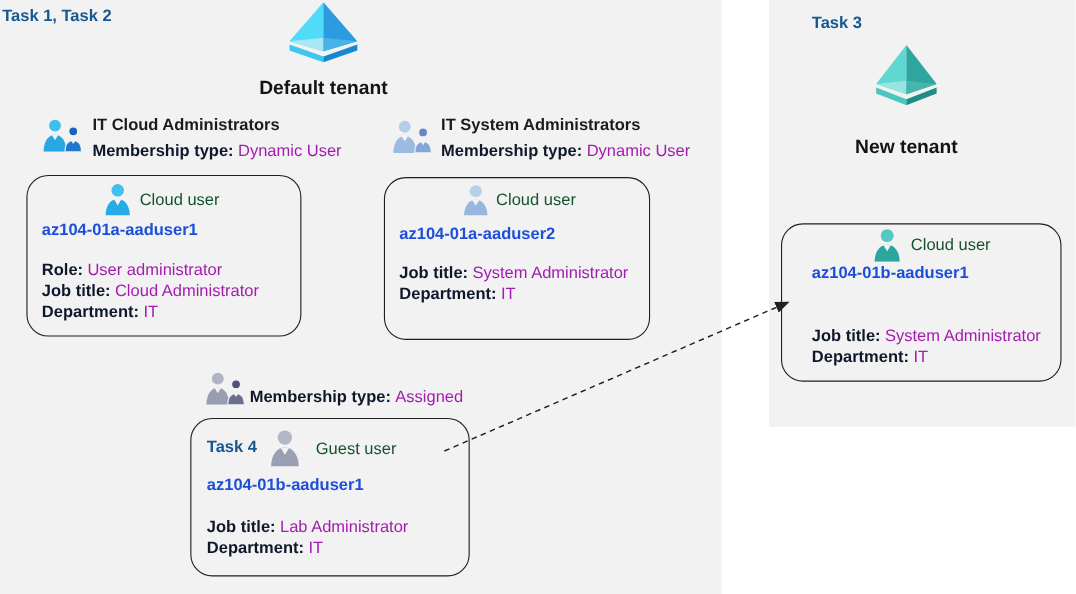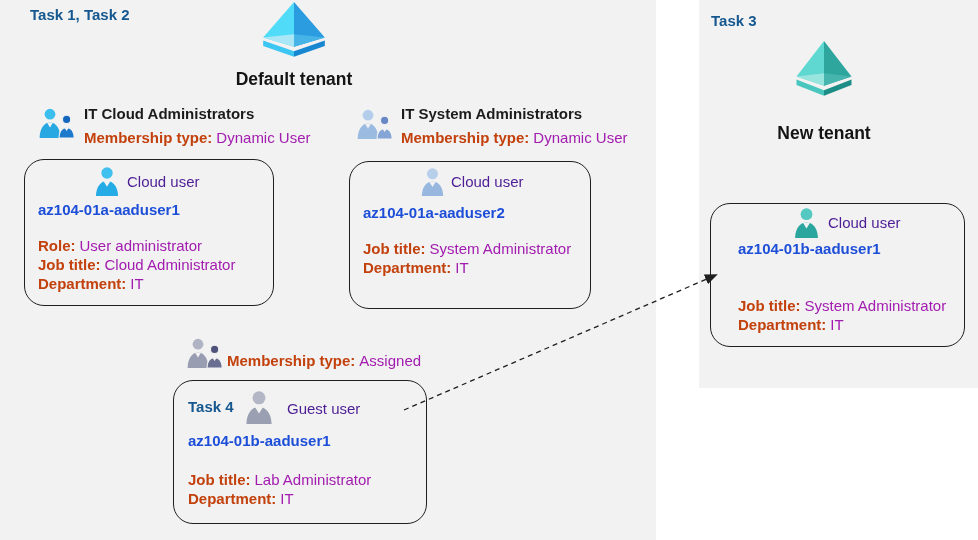--- a/index.html
+++ b/index.html
@@ -7,36 +7,36 @@
     position:relative;width:978px;height:540px;background:#ffffff;
     font-family:"Liberation Sans",sans-serif;color:#1f1f1f;overflow:hidden;
   }
   .abs{position:absolute;}
   .panel{background:#f2f2f2;}
   .task{font-size:15px;font-weight:700;color:#15578f;white-space:nowrap;}
   .h1{font-size:17.5px;font-weight:700;color:#141414;white-space:nowrap;}
   .center{text-align:center;}
   .gname{font-size:15px;font-weight:700;color:#1b1b1b;white-space:nowrap;}
   .field{font-size:15px;white-space:nowrap;line-height:18px;}
-  .lbl{font-weight:700;color:#c2410c;}
+  .lbl{font-weight:700;color:#0f172a;}
   .val{color:#a21caf;margin-left:4px;}
-  .utype{font-size:15px;color:#4c1d95;white-space:nowrap;}
+  .utype{font-size:15px;color:#14532d;white-space:nowrap;}
   .uname{font-size:15px;font-weight:700;color:#1d4ed8;white-space:nowrap;}
   .card{border:1.5px solid #1f1f1f;border-radius:20px;background:transparent;}
   svg{display:block;}
 </style>
 </head>
 <body>
 
 <div class="canvas">
 
   <div class="abs panel" style="left:0;top:0;width:656px;height:540px"></div>
   <div class="abs panel" style="left:699px;top:0;width:279px;height:388px"></div>
 
-  <div class="abs task" style="left:30px;top:6px">Task 1, Task 2</div>
+  <div class="abs task" style="left:2px;top:6px">Task 1, Task 2</div>
 
   <div class="abs" style="left:257px;top:2px">
     <svg width="74" height="57" viewBox="0 0 96 74" preserveAspectRatio="none">
       <path d="M48,0 L8,46 L48,58 Z" fill="#50dcf8"></path>
       <path d="M48,0 L88,46 L48,58 Z" fill="#2b9ce0"></path>
       <path d="M8,46 L48,42 L48,58 Z" fill="#a9e7f7"></path>
       <path d="M88,46 L48,42 L48,58 Z" fill="#47b4e8"></path>
       <path d="M8,50 L48,64 L48,71 L8,57 Z" fill="#3cc6f2"></path>
       <path d="M48,64 L88,50 L88,57 L48,71 Z" fill="#1787d2"></path>
     </svg>
@@ -138,21 +138,21 @@
     <div class="abs utype" style="left:113px;top:19px">Guest user</div>
     <div class="abs uname" style="left:14px;top:51px">az104-01b-aaduser1</div>
     <div class="abs field" style="left:14px;top:90px">
       <span class="lbl">Job title:</span><span class="val">Lab Administrator</span>
     </div>
     <div class="abs field" style="left:14px;top:109px">
       <span class="lbl">Department:</span><span class="val">IT</span>
     </div>
   </div>
 
-  <div class="abs task" style="left:711px;top:12px">Task 3</div>
+  <div class="abs task" style="left:738px;top:12px">Task 3</div>
 
   <div class="abs" style="left:791px;top:41px">
     <svg width="66" height="57" viewBox="0 0 96 74" preserveAspectRatio="none">
       <path d="M48,0 L8,46 L48,58 Z" fill="#5ed8d0"></path>
       <path d="M48,0 L88,46 L48,58 Z" fill="#2ea69e"></path>
       <path d="M8,46 L48,42 L48,58 Z" fill="#98e4de"></path>
       <path d="M88,46 L48,42 L48,58 Z" fill="#45b5ad"></path>
       <path d="M8,50 L48,64 L48,71 L8,57 Z" fill="#49c6be"></path>
       <path d="M48,64 L88,50 L88,57 L48,71 Z" fill="#1d8e87"></path>
     </svg>

